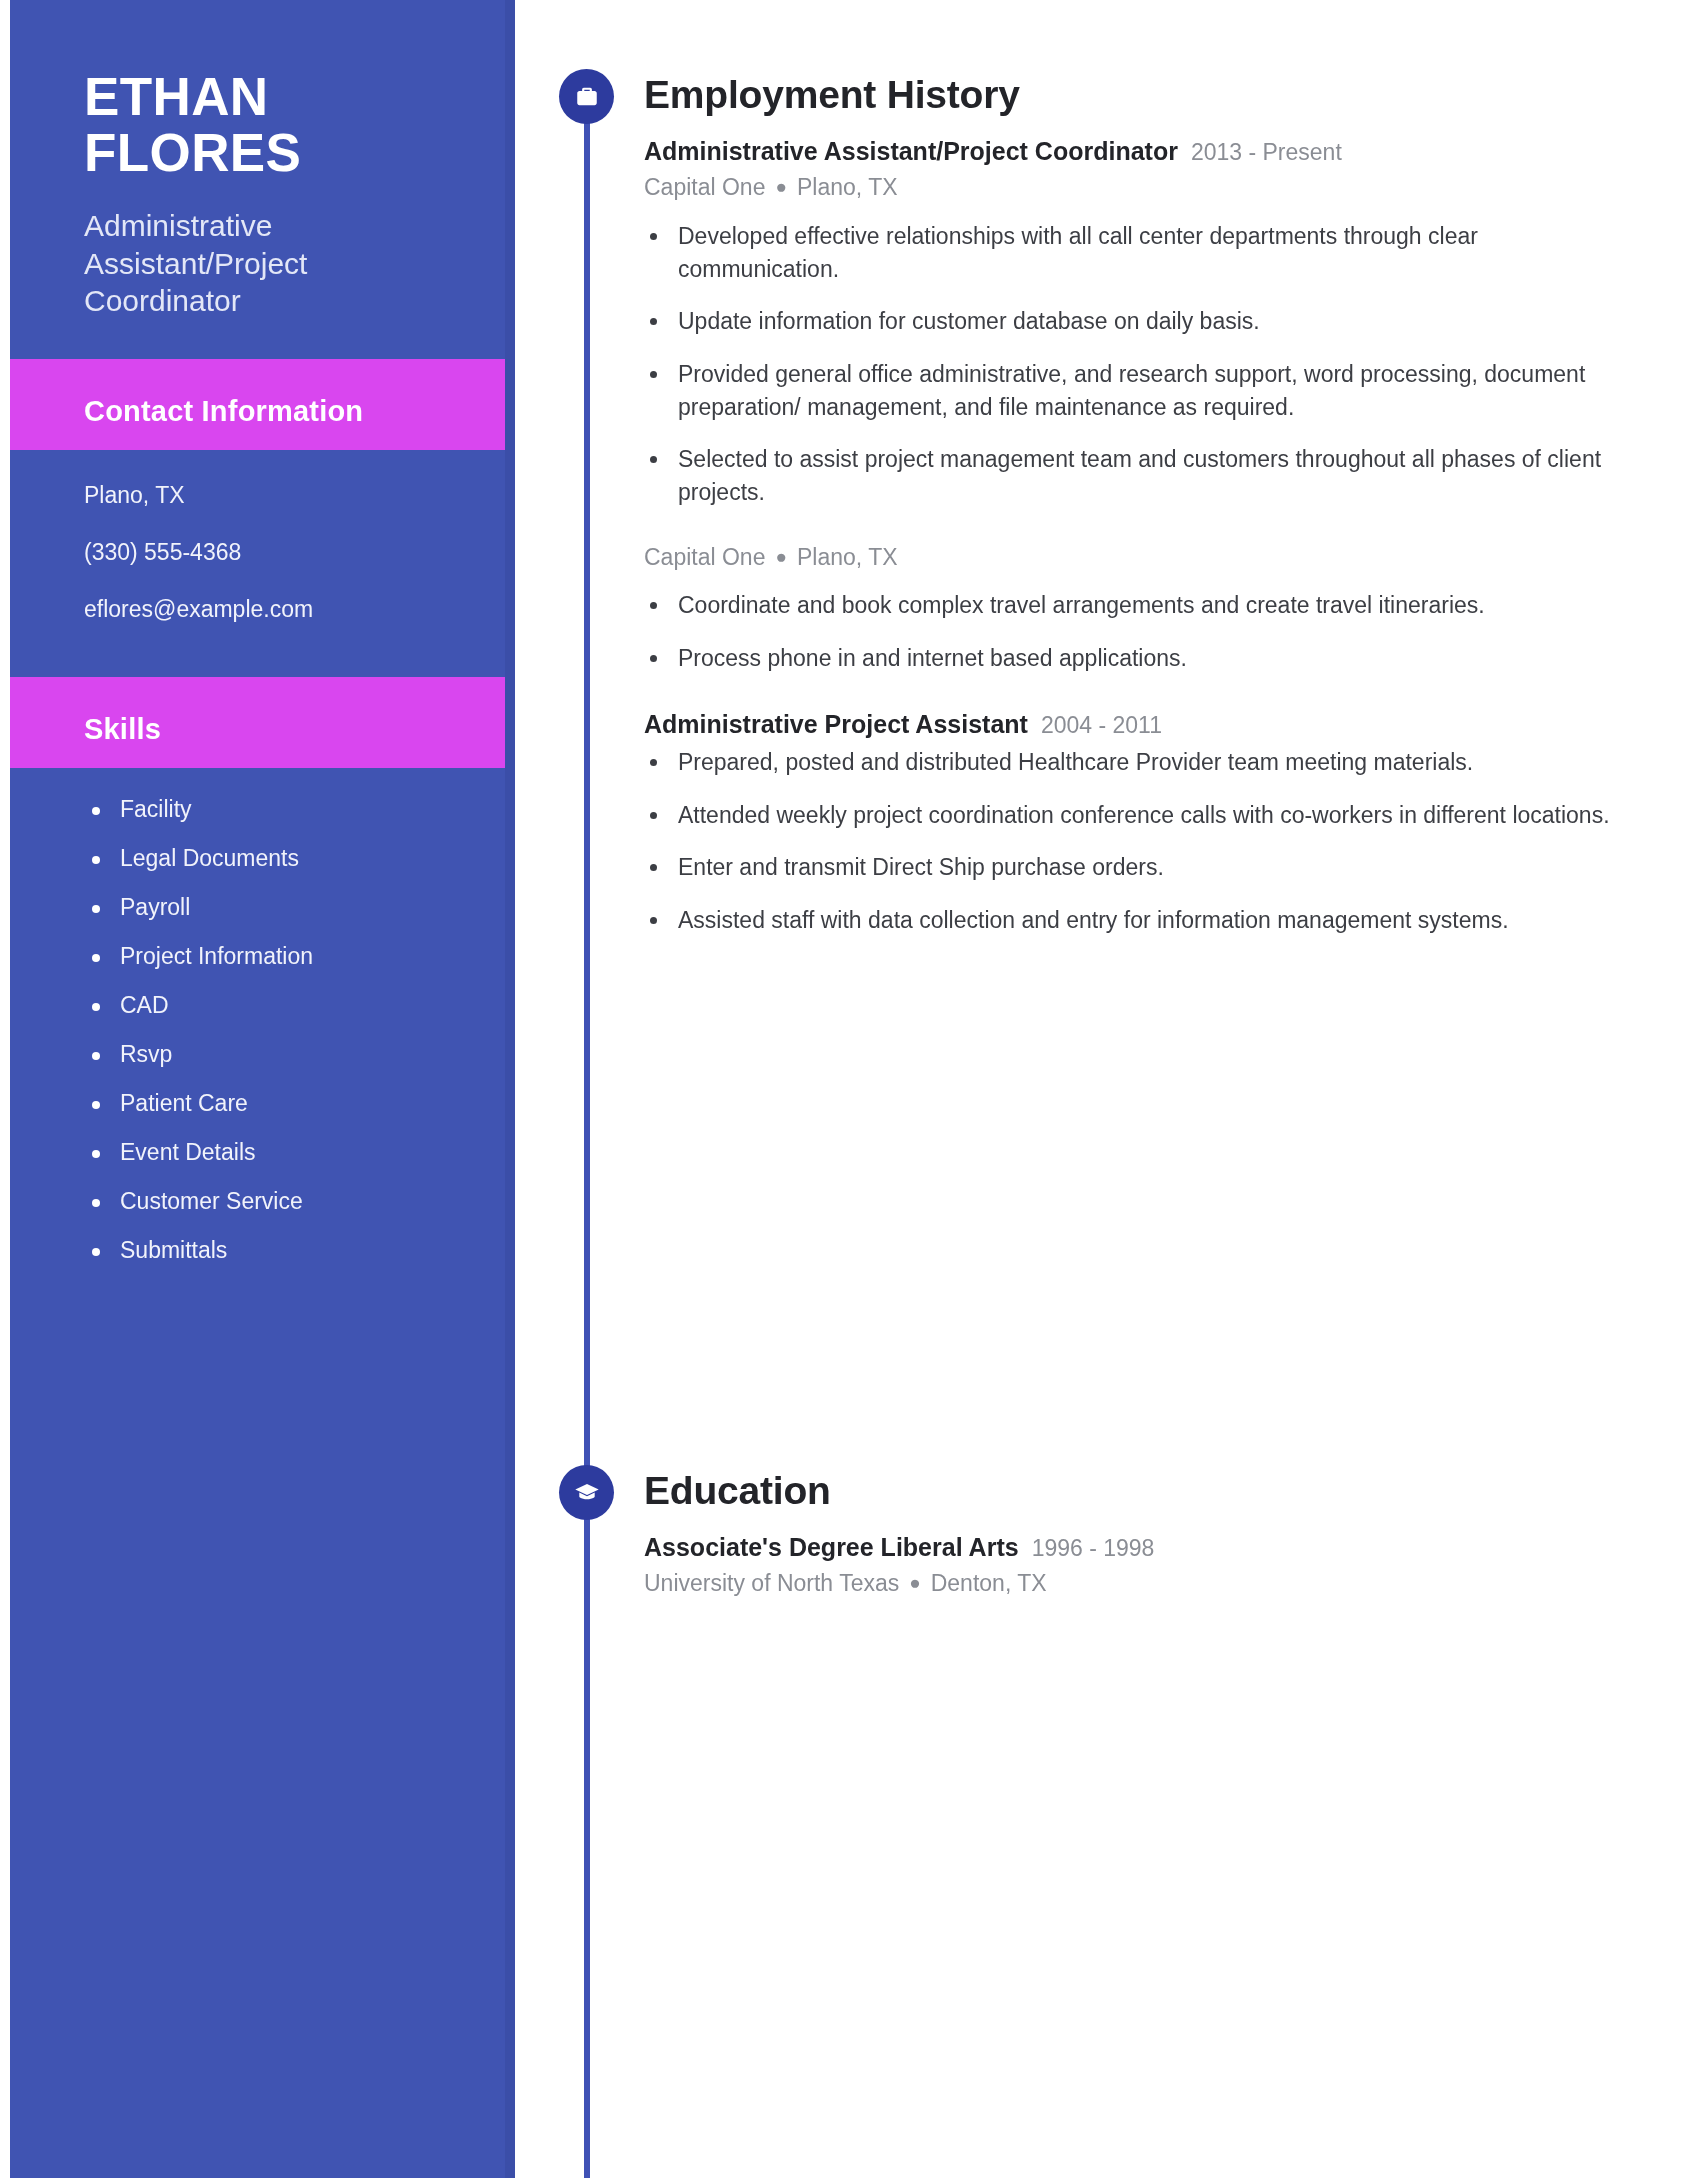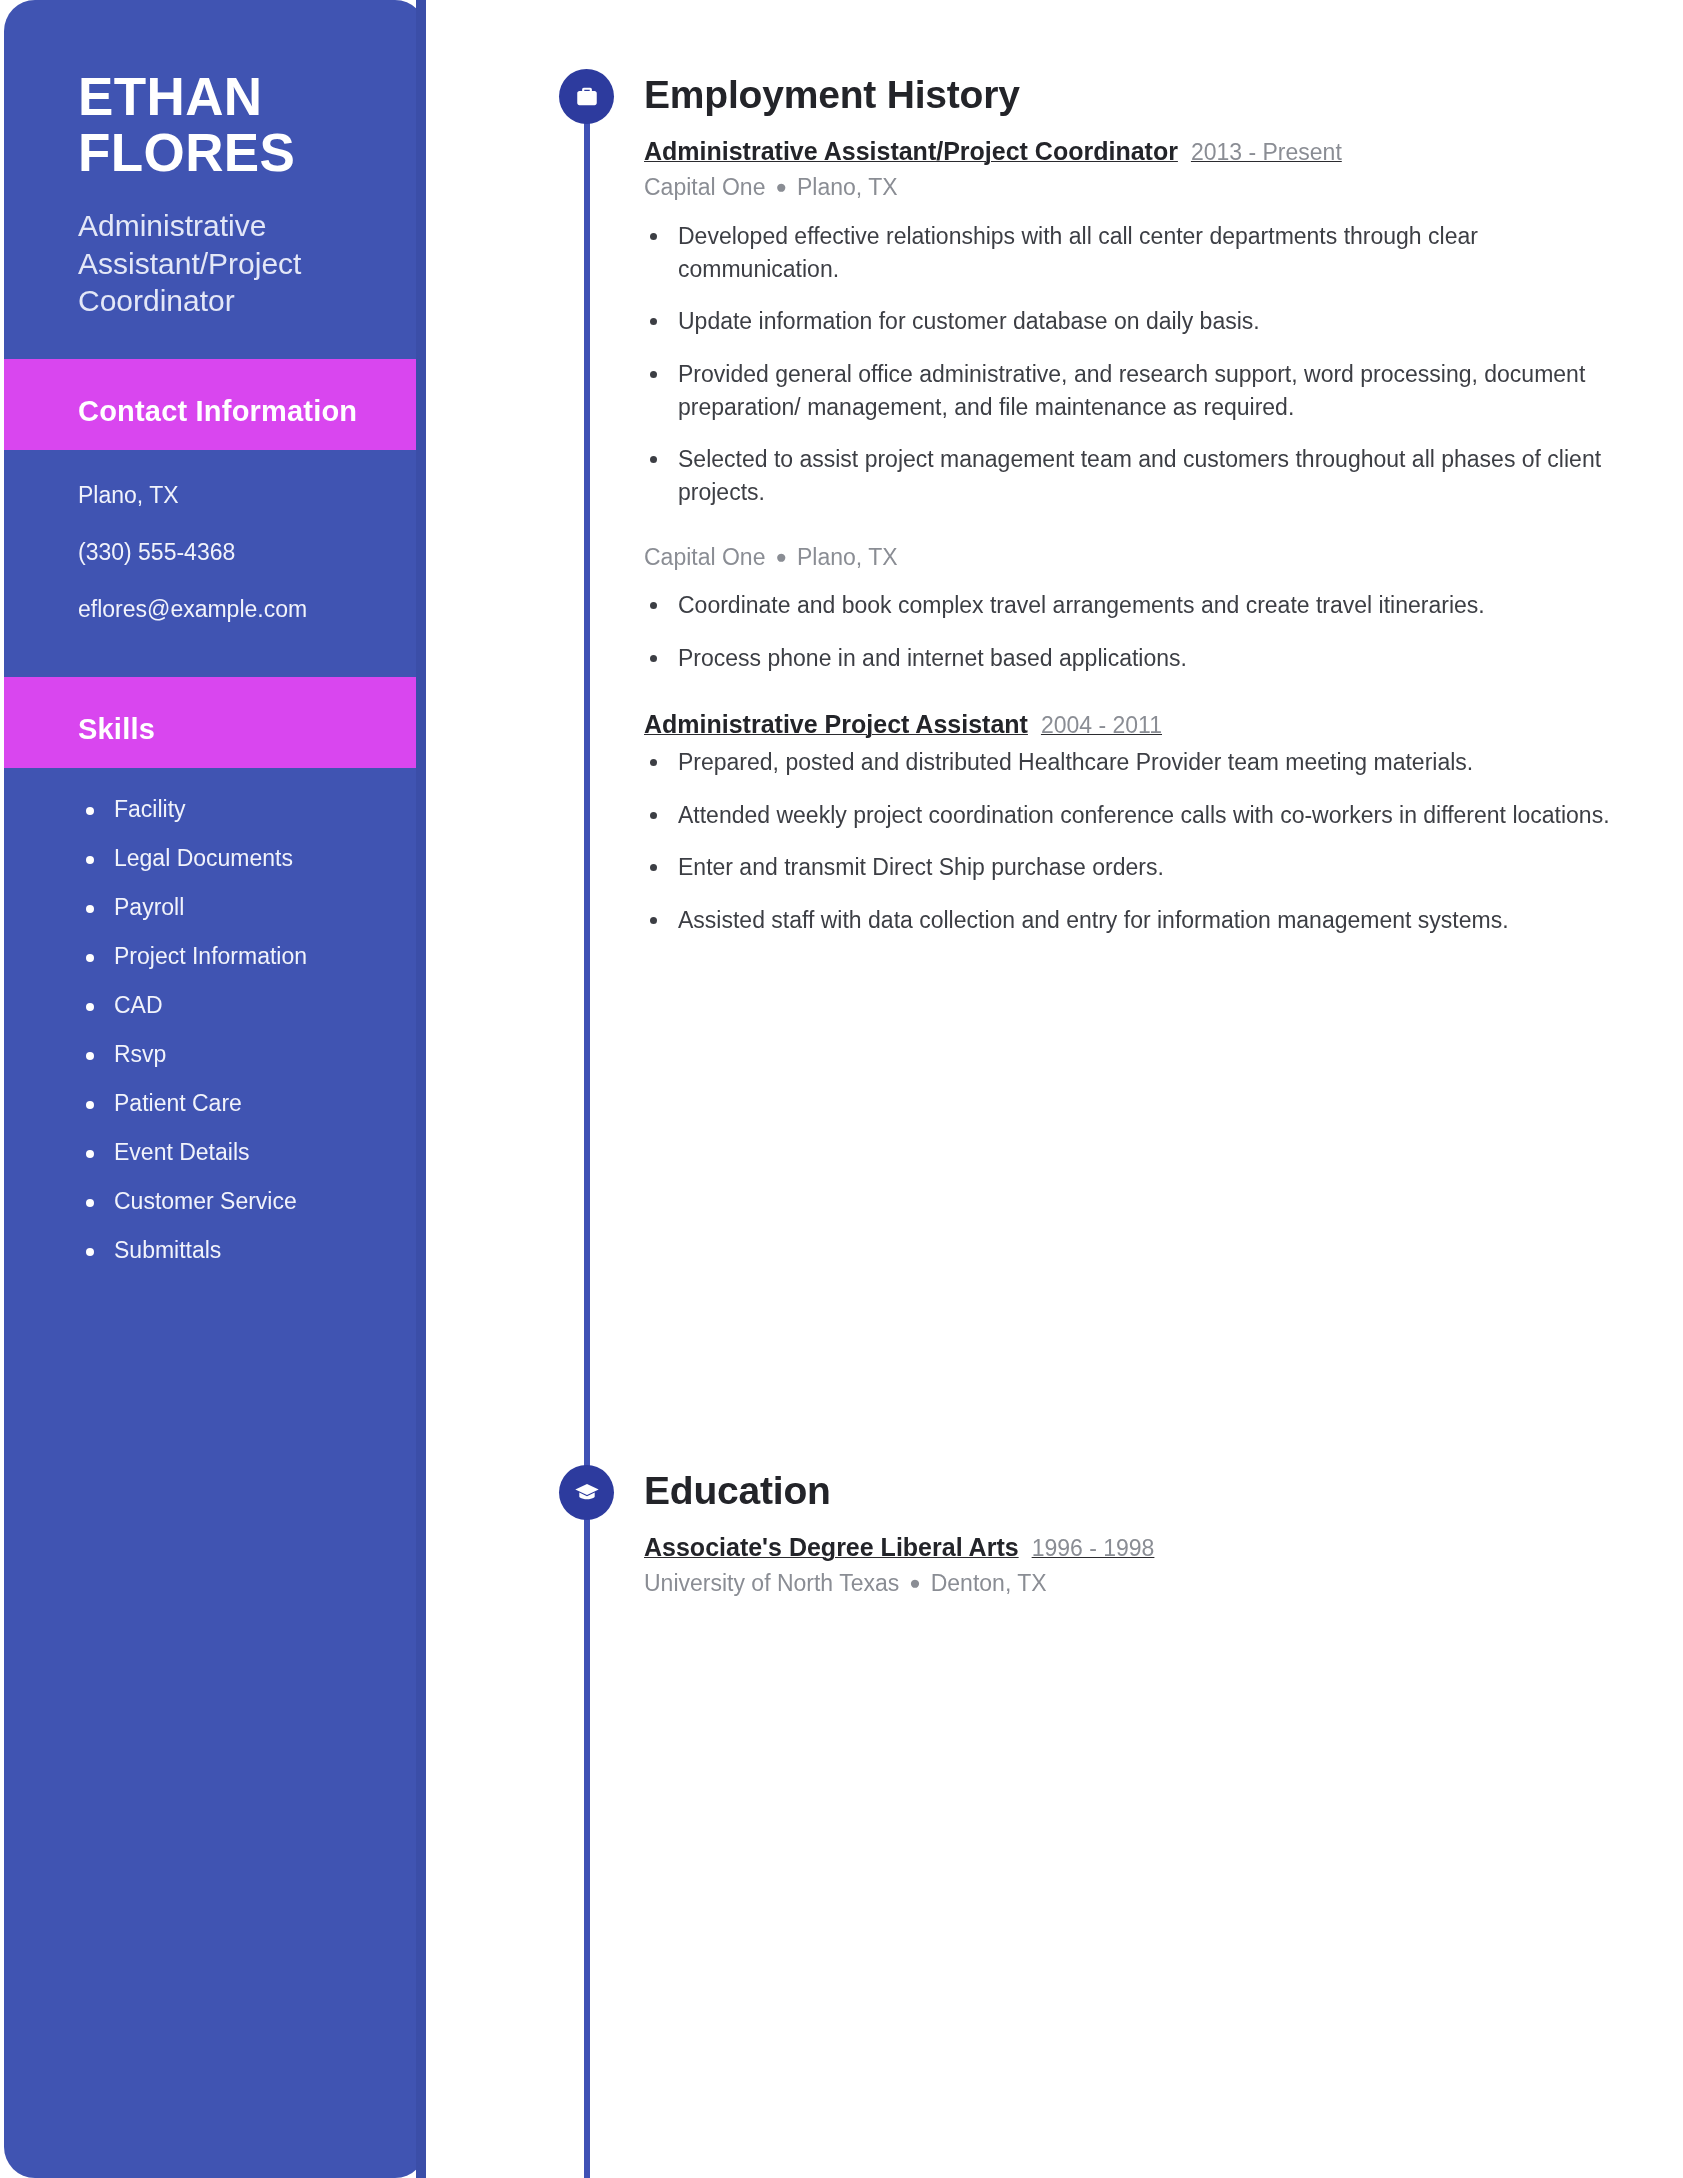--- a/index.html
+++ b/index.html
@@ -12,27 +12,26 @@
     width: 1683px;
     height: 2178px;
     position: relative;
     overflow: hidden;
     color: #2b2b2f;
   }
 
   
   .sidebar {
     position: absolute;
-    left: 4px;
+    left: 10px;
     top: 0;
-    width: 422px;
+    width: 505px;
     height: 2178px;
     background: #4054b2;
     box-sizing: border-box;
-    border-radius: 31px;
   }
   .sidebar-edge {
     position: absolute;
     right: 0;
     top: 0;
     width: 10px;
     height: 2178px;
     background: #3b4ea8;
   }
 
@@ -155,21 +154,20 @@
     letter-spacing: -0.2px;
   }
 
   .entry { margin-bottom: 34px; }
   .entry:last-child { margin-bottom: 0; }
 
   .entry-head {
     font-size: 0;
     line-height: 1.25;
     margin-bottom: 6px;
-    text-decoration: underline;
   }
   .entry-title {
     font-size: 25px;
     font-weight: 700;
     color: #232429;
   }
   .entry-dates {
     font-size: 23px;
     font-weight: 400;
     color: #8a8d94;

